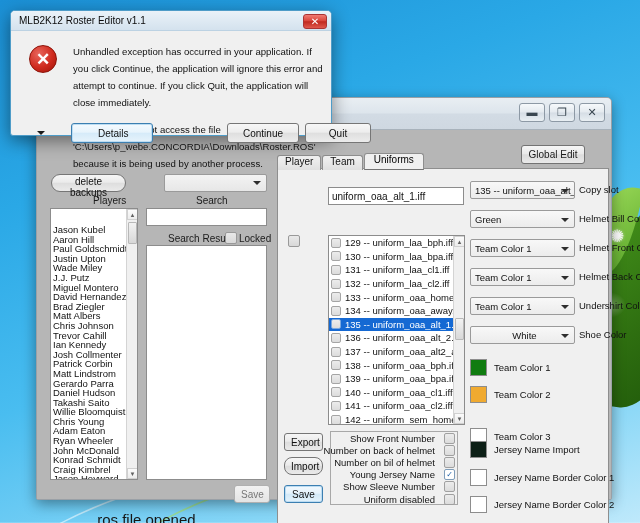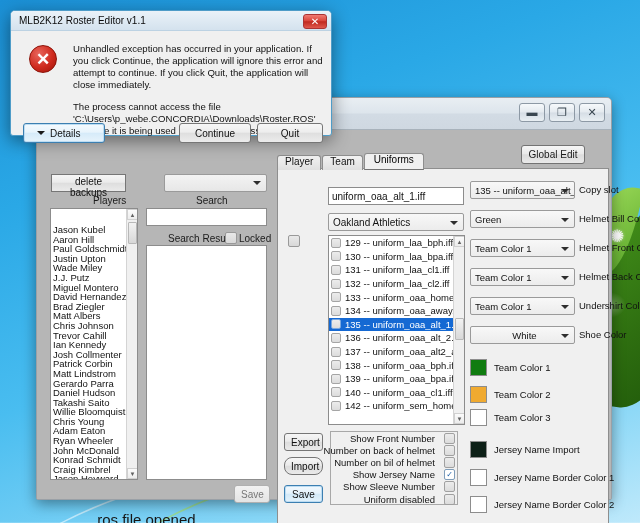--- a/index.html
+++ b/index.html
@@ -108,21 +108,21 @@
   
   #leftPanel {
     position: absolute; left: 4px; top: 40px;
     width: 232px; height: 321px;
     background: #b6b6b6;
   }
   #deleteBackups {
     position: absolute; left: 10px; top: 4px;
     width: 75px; height: 18px;
     font-size: 10px; color: #111;
-    border: 1px solid #767676; border-radius: 0;
+    border: 1px solid #767676; border-radius: 9px;
     background: linear-gradient(180deg,#f6f6f6 0%,#ebebeb 45%,#dedede 52%,#eaeaea 100%);
     font-family: "Liberation Sans", sans-serif;
     cursor: default;
   }
   #teamSelect {
     position: absolute; left: 123px; top: 4px;
     width: 103px; height: 18px;
     border: 1px solid #9a9a9a; border-radius: 2px;
     background: linear-gradient(180deg,#f3f3f3 0%,#e7e7e7 100%);
   }
@@ -367,30 +367,30 @@
   #errIcon {
     position: absolute; left: 18px; top: 34px;
     width: 28px; height: 28px; border-radius: 50%;
     background: radial-gradient(circle at 34% 30%, #e8665c 0%, #cf2a1e 55%, #9c1309 100%);
     border: 1px solid #8d1208;
     display: flex; align-items: center; justify-content: center;
     color: #fff; font-size: 17px; font-weight: bold; line-height: 1;
   }
   #errMsg {
     position: absolute; left: 62px; top: 32px; width: 250px;
-    font-size: 9.6px; color: #111; line-height: 12px;
+    font-size: 9.6px; color: #111; line-height: 17px;
   }
   #errMsg p { margin: 0 0 10px 0; }
   #errMsg p:last-child { margin-bottom: 0; }
   .dlg-btn {
     position: absolute; height: 20px;
     font-size: 10px; color: #111;
     border: 1px solid #767676; border-radius: 3px;
     background: linear-gradient(180deg,#f7f7f7 0%,#ededed 45%,#dfdfdf 52%,#ececec 100%);
-    font-family: "Liberation Sans", sans-serif; cursor: default;
+    font-family: "Liberation Sans", sans-serif; cursor: default; margin-left: 48px;
   }
   #detailsBtn {
     left: 12px; top: 112px; width: 82px;
     border: 1px solid #3c7fb1;
     box-shadow: 0 0 0 1px #bdddf2 inset;
     background: linear-gradient(180deg,#f4fafe 0%,#e8f4fc 45%,#d6ebf9 52%,#e7f3fb 100%);
     text-align: left; padding-left: 26px;
   }
   #detailsArrow {
     position: absolute; left: 26px; top: 120px;
@@ -503,24 +503,20 @@
           <div class="tab">
             <span>Team</span>
           </div>
           <div class="tab active">
             <span>Uniforms</span>
           </div>
         </div>
 
       <div id="uniNameBox">uniform_oaa_alt_1.iff</div>
 
-      <div id="teamCombo">
-        <span>Oakland Athletics</span>
-        <span class="arr"></span>
-      </div>
 
       <div id="sideCheck"></div>
 
       <div id="uniList">
         <div class="uni-scroll" id="uniScroll">
             <div class="uni-item">
               <span class="uni-cb"></span>
               <span>129 -- uniform_laa_bph.iff</span>
             </div>
             <div class="uni-item">
@@ -559,20 +555,24 @@
               <span class="uni-cb"></span>
               <span>138 -- uniform_oaa_bph.iff</span>
             </div>
             <div class="uni-item">
               <span class="uni-cb"></span>
               <span>139 -- uniform_oaa_bpa.iff</span>
             </div>
             <div class="uni-item">
               <span class="uni-cb"></span>
               <span>140 -- uniform_oaa_cl1.iff</span>
+            </div>
+            <div class="uni-item">
+              <span class="uni-cb"></span>
+              <span>141 -- uniform_oaa_cl2.iff</span>
             </div>
             <div class="uni-item">
               <span class="uni-cb"></span>
               <span>142 -- uniform_sem_home.iff</span>
             </div>
           </div>
         <div class="vscroll">
           <div class="up">▲</div>
           <div class="thumb" style="top:82px;height:22px;"></div>
           <div class="dn">▼</div>
@@ -590,21 +590,21 @@
           </div>
           <div class="opt-row">
             <span class="opt-label">Number on back of helmet</span>
             <span class="opt-cb"></span>
           </div>
           <div class="opt-row">
             <span class="opt-label">Number on bil of helmet</span>
             <span class="opt-cb"></span>
           </div>
           <div class="opt-row">
-            <span class="opt-label">Show Jersey Name</span>
+            <span class="opt-label">Young Jersey Name</span>
             <span class="opt-cb on">✓</span>
           </div>
           <div class="opt-row">
             <span class="opt-label">Show Sleeve Number</span>
             <span class="opt-cb"></span>
           </div>
           <div class="opt-row">
             <span class="opt-label">Uniform disabled</span>
             <span class="opt-cb"></span>
           </div>
@@ -636,21 +636,21 @@
             <div class="combo-cap">Shoe Color</div>
           </div>
           <div class="sw-row" style="top: 178px;">
             <div class="swatch" style="background: rgb(16, 124, 16);"></div>
             <div class="sw-cap">Team Color 1</div>
           </div>
           <div class="sw-row" style="top: 205.4px;">
             <div class="swatch" style="background: rgb(240, 170, 48);"></div>
             <div class="sw-cap">Team Color 2</div>
           </div>
-          <div class="sw-row" style="top: 228px;">
+          <div class="sw-row" style="top: 247px;">
             <div class="swatch" style="background: rgb(255, 255, 255);"></div>
             <div class="sw-cap">Team Color 3</div>
           </div>
           <div class="sw-row" style="top: 260.2px;">
             <div class="swatch" style="background: rgb(12, 31, 22);"></div>
             <div class="sw-cap">Jersey Name Import</div>
           </div>
           <div class="sw-row" style="top: 287.6px; text-decoration: underline;">
             <div class="swatch" style="background: rgb(255, 255, 255);"></div>
             <div class="sw-cap">Jersey Name Border Color 1</div>

